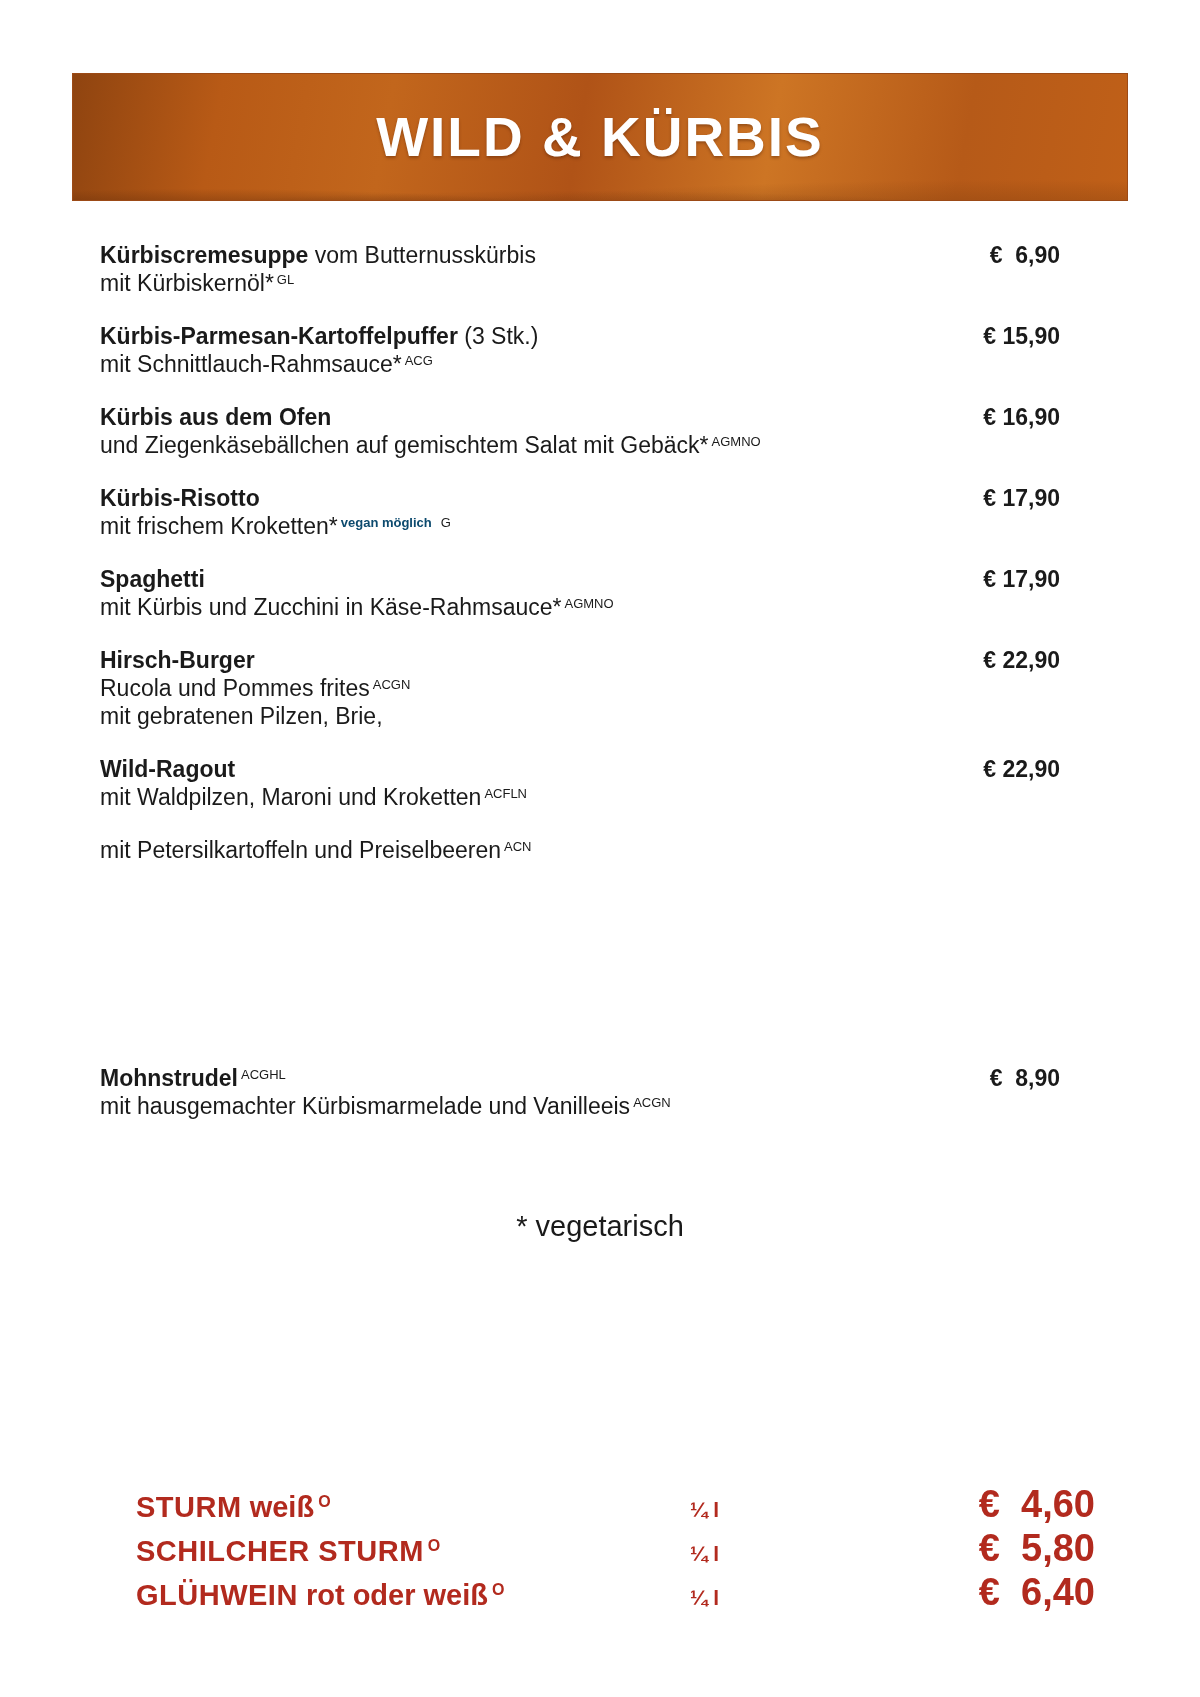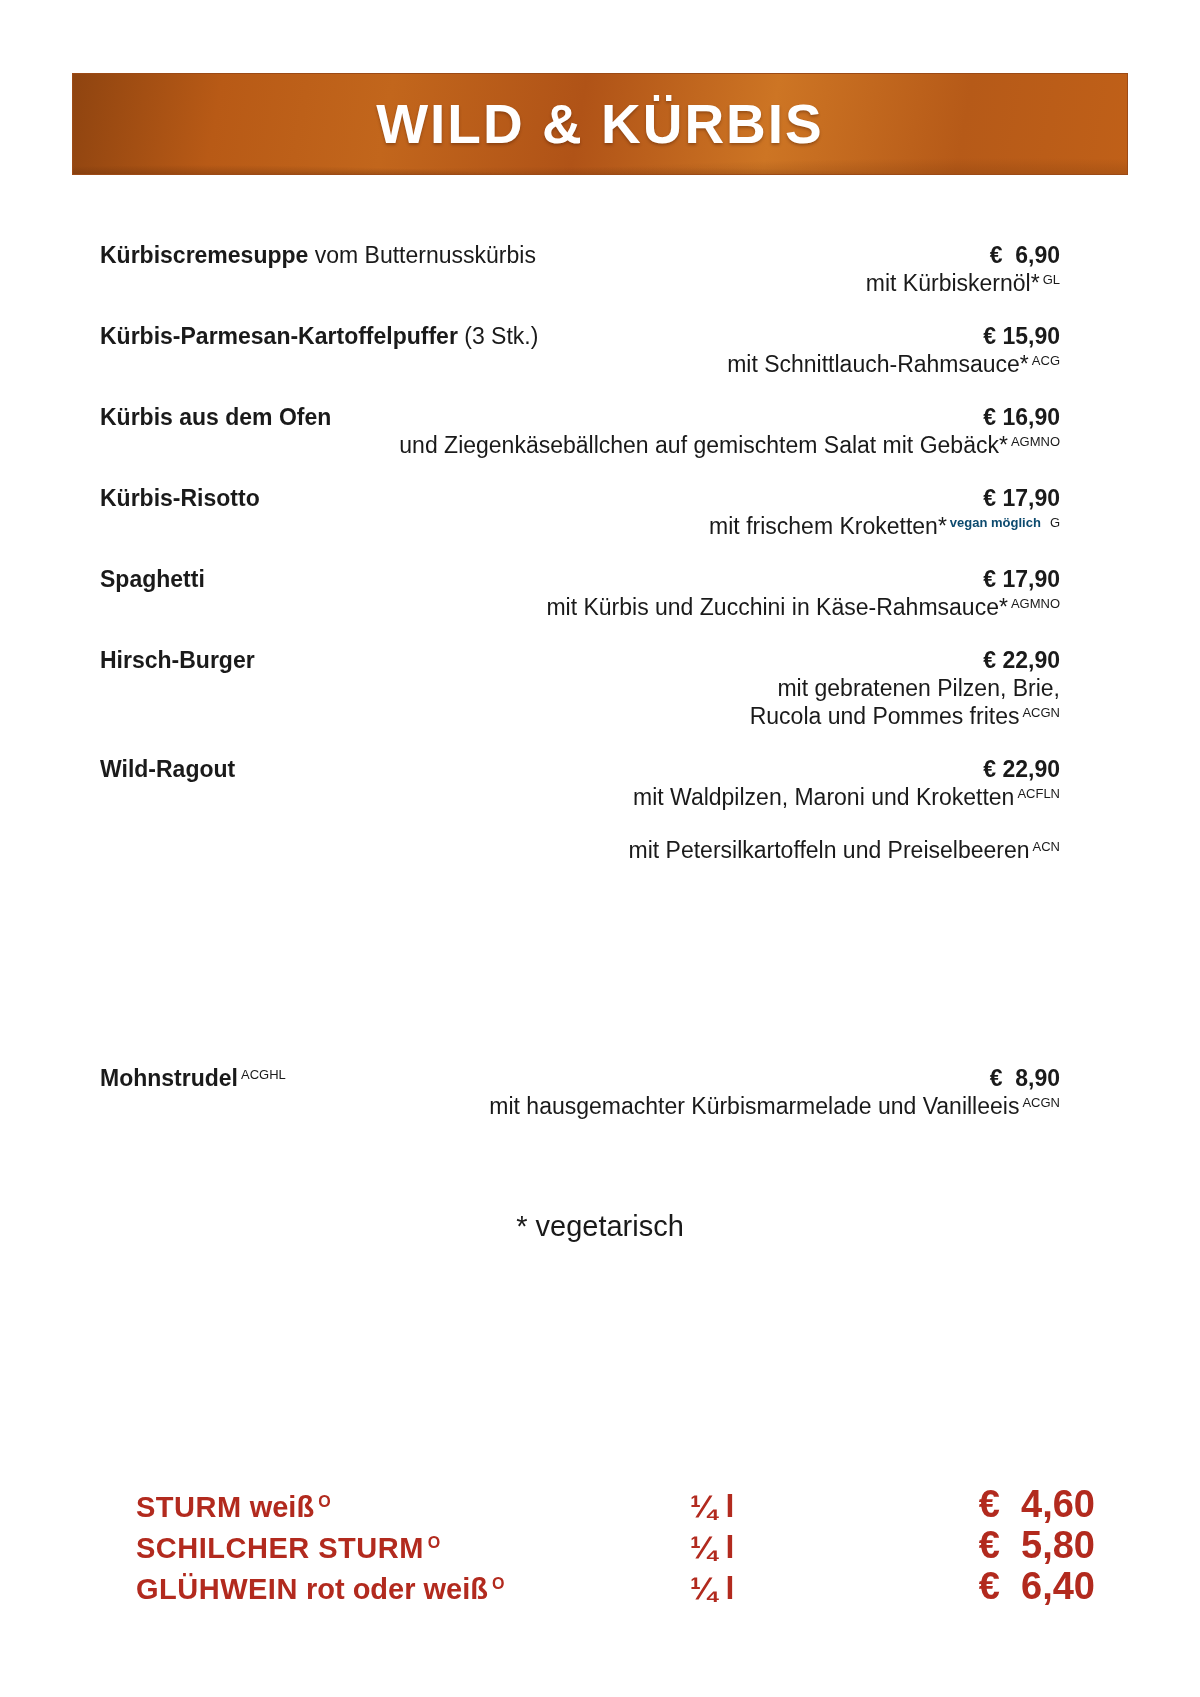--- a/index.html
+++ b/index.html
@@ -5,21 +5,21 @@
   html, body { margin: 0; padding: 0; }
   body {
     width: 1200px; height: 1697px;
     background: #ffffff;
     font-family: "Liberation Sans", sans-serif;
     color: #1a1a1a;
     position: relative;
   }
   .banner {
     position: absolute; left: 72px; top: 73px;
-    width: 1056px; height: 102px;
+    width: 1056px; height: 128px;
     box-sizing: border-box;
     border: 1px solid #9c4a16;
     background-color: #c2661c;
     background-image:
       radial-gradient(120% 170% at 12% 210%, rgba(0,0,0,0) 52%, rgba(88,38,8,0.55) 60%, rgba(0,0,0,0) 70%),
       radial-gradient(140% 190% at 48% 235%, rgba(0,0,0,0) 58%, rgba(104,46,10,0.45) 66%, rgba(0,0,0,0) 75%),
       radial-gradient(150% 200% at 88% 240%, rgba(0,0,0,0) 60%, rgba(120,56,12,0.35) 68%, rgba(0,0,0,0) 78%),
       linear-gradient(100deg, #8f4410 0%, #b85a16 14%, #c2661c 30%, #b05317 48%, #cd7524 66%, #b65a18 84%, #c06018 100%);
     display: flex; align-items: center; justify-content: center;
   }
@@ -38,21 +38,21 @@
   }
   .item { margin-bottom: 25px; }
   .row { display: flex; justify-content: space-between; align-items: baseline; }
   .nameline { font-size: 23px; line-height: 28px; }
   .nb { font-weight: bold; }
   .nr { font-weight: normal; }
   .price {
     font-size: 23px; line-height: 28px; font-weight: bold;
     white-space: pre; text-align: right;
   }
-  .desc { font-size: 23px; line-height: 28px; font-weight: normal; text-align: right; }
+  .desc { font-size: 23px; line-height: 28px; font-weight: normal; }
   sup.sup {
     font-size: 13px; font-weight: normal;
     vertical-align: 7px; line-height: 0; margin-left: 3px;
   }
   sup.sup.green { color: #0c4a6e; font-weight: bold; margin-right: 6px; }
   .note {
     position: absolute; left: 0; top: 1210px; width: 1200px;
     text-align: center; font-size: 29px; color: #1a1a1a;
   }
   .drinks {
@@ -64,21 +64,21 @@
   }
   .drink-row {
     display: grid;
     grid-template-columns: 590px 120px 1fr;
     align-items: baseline;
     line-height: 38px;
   }
   .drink-name { font-size: 29px; font-weight: bold; }
   .drink-name .caps { letter-spacing: 0.5px; margin-left: 36px; }
   .drink-name sup.sup { font-size: 16px; vertical-align: 10px; font-weight: bold; margin-left: 4px; }
-  .drink-qty { font-size: 32px; font-weight: bold; white-space: pre; }
+  .drink-qty { font-size: 21px; font-weight: bold; white-space: pre; }
   .drink-price { font-size: 38px; font-weight: bold; text-align: right; white-space: pre; }
 </style>
 </head>
 <body>
 
 <div class="banner">
   <div class="banner-title">WILD &amp; KÜRBIS</div>
 </div>
 
 <div class="menu" id="menu-list">
@@ -126,22 +126,22 @@
       </div>
       <div class="desc"><span>mit Kürbis und Zucchini in Käse-Rahmsauce*</span><sup class="sup">AGMNO</sup></div>
 
     </div>
 
     <div class="item">
       <div class="row">
         <div class="nameline"><span class="nb">Hirsch-Burger</span></div>
         <div class="price">€&nbsp;22,90</div>
       </div>
+      <div class="desc"><span>Rucola und Pommes frites</span><sup class="sup">ACGN</sup></div>
       <div class="desc"><span>mit gebratenen Pilzen, Brie,</span></div>
-      <div class="desc"><span>Rucola und Pommes frites</span><sup class="sup">ACGN</sup></div>
     </div>
 
     <div class="item">
       <div class="row">
         <div class="nameline"><span class="nb">Wild-Ragout</span></div>
         <div class="price">€&nbsp;22,90</div>
       </div>
       <div class="desc"><span>mit Waldpilzen, Maroni und Kroketten</span><sup class="sup">ACFLN</sup></div>
 
     </div>

